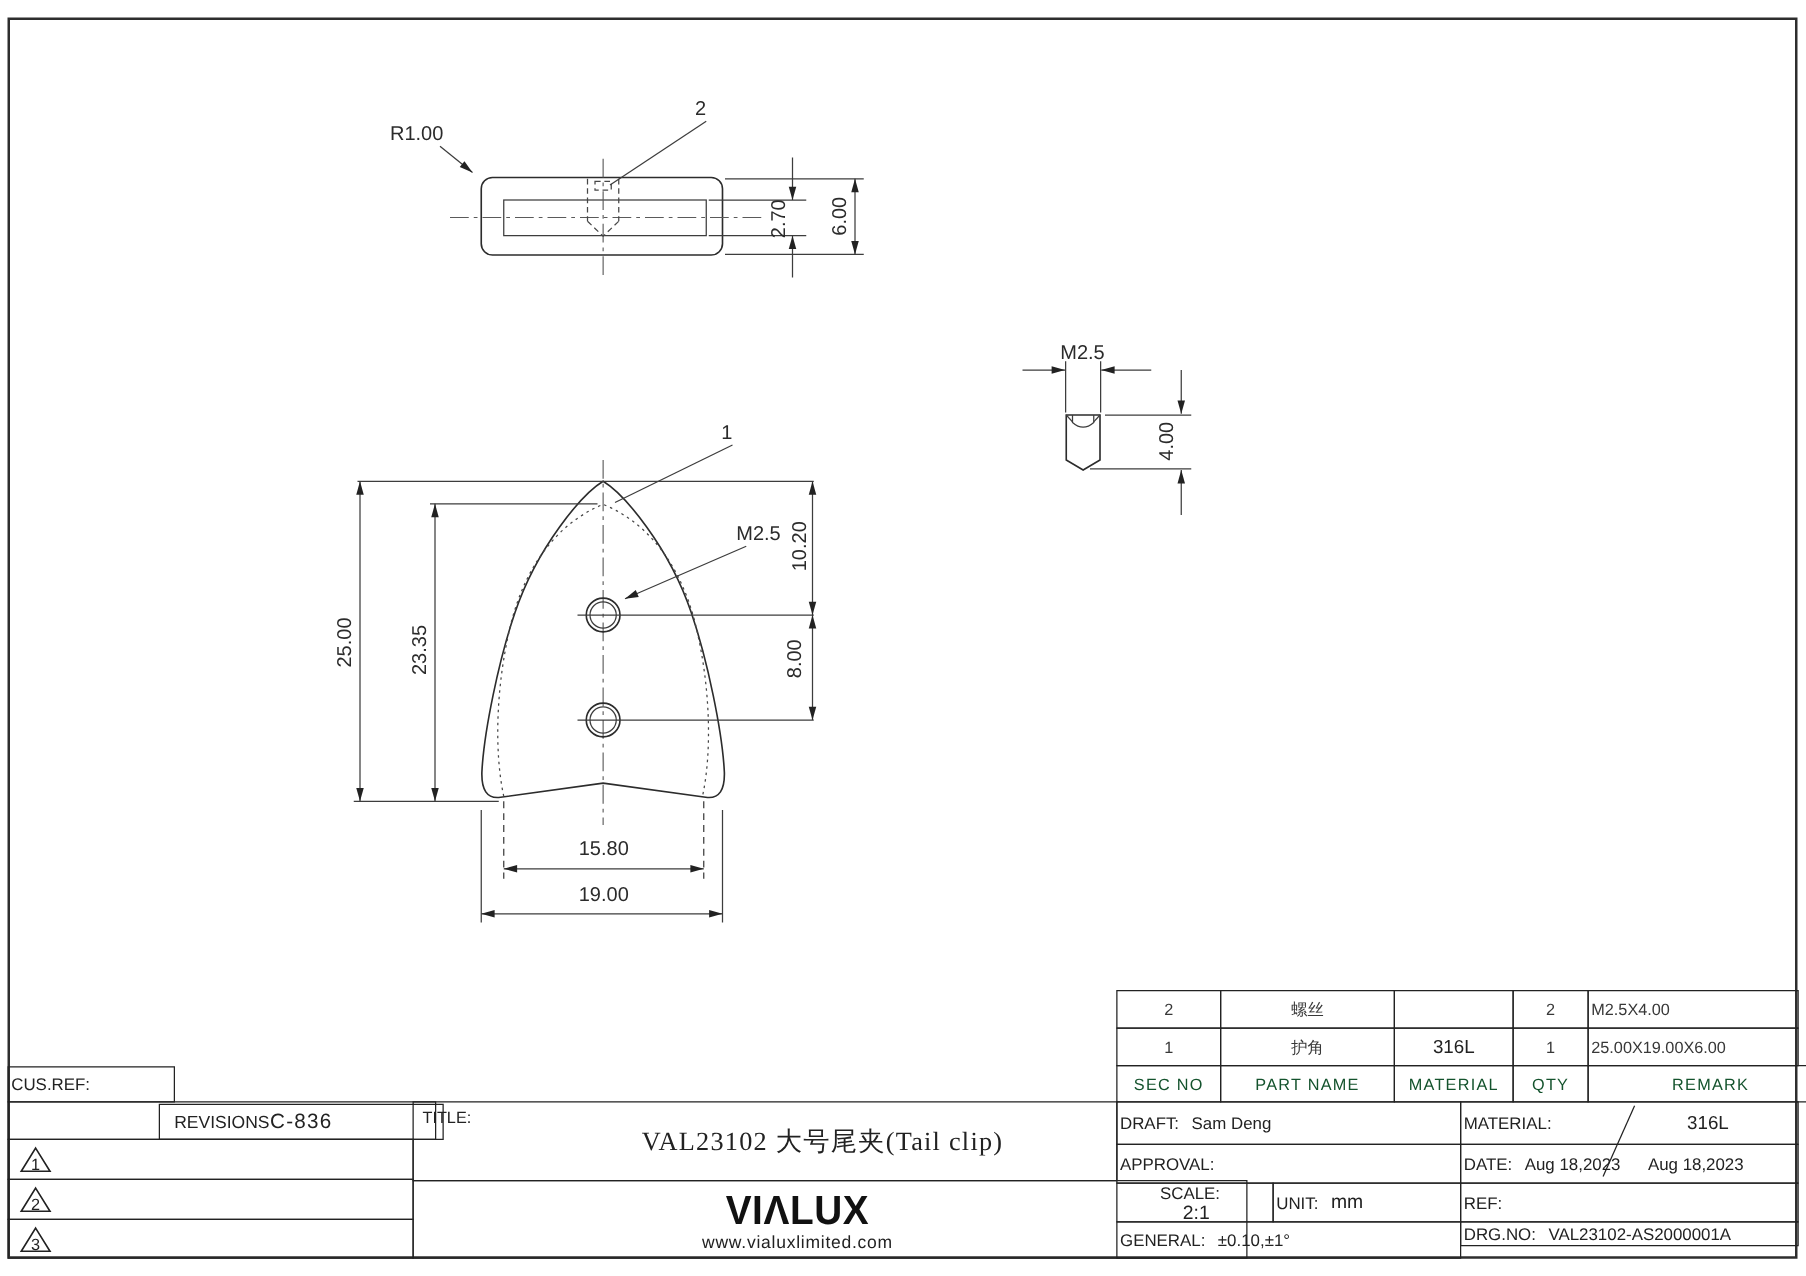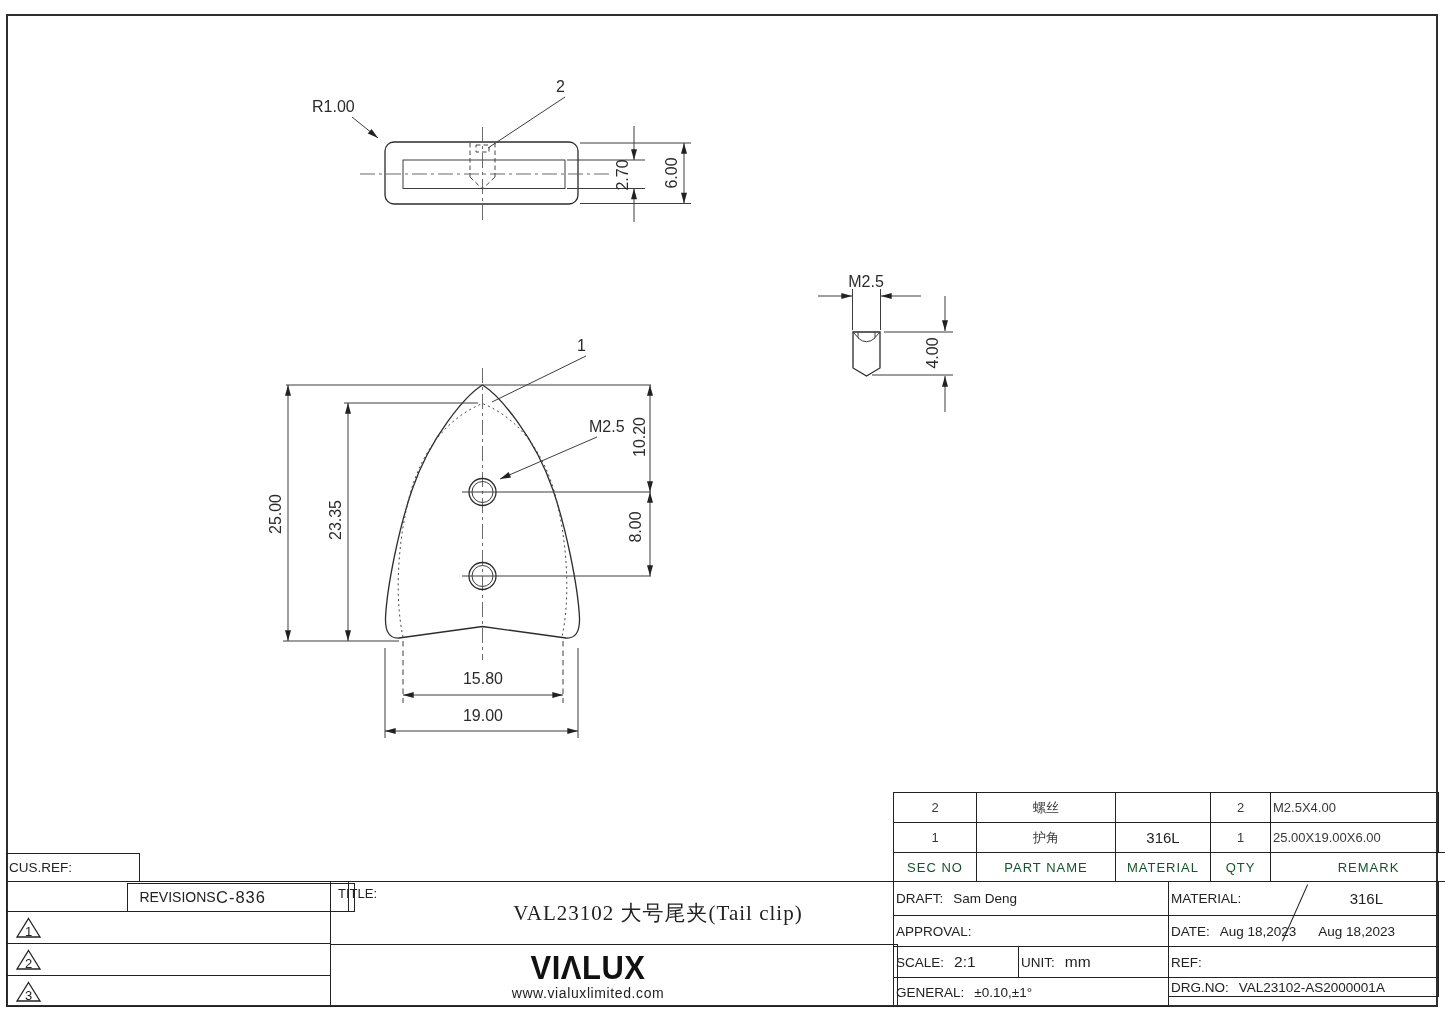--- a/index.html
+++ b/index.html
@@ -171,21 +171,21 @@
     <svg class="rev-tri" width="27" height="23" viewBox="0 0 27 23">
       <path d="M13.5,2.5 L25,21 L2,21 Z" fill="none" stroke="#222" stroke-width="1.3"></path>
       <text x="13.5" y="20" text-anchor="middle" font-size="13" fill="#222">3</text>
     </svg>
   </div>
 
   <div class="tb ctr" style="left:330px;top:881px;width:564px;height:64px;">
     <span class="title-label">TITLE:</span>
     <span class="title-text">VAL23102  大号尾夹(Tail clip)</span>
   </div>
-  <div class="tb ctr" style="left:330px;top:944px;width:568px;height:63px;">
+  <div class="tb ctr" style="left:330px;top:944px;width:668px;height:63px;">
     <div class="logo-wrap">
       <span class="logo-text">VIΛLUX</span>
       <span class="logo-url">www.vialuxlimited.com</span>
     </div>
   </div>
 
   <div class="tb ctr bomcell" style="left:893px;top:792px;width:84px;height:31px;">
       <span>2</span>
     </div>
   <div class="tb ctr bomcell" style="left:976px;top:792px;width:140px;height:31px;">
@@ -244,21 +244,21 @@
   <div class="tb padl" style="left:893px;top:915px;width:276px;height:32px;">
     <span>APPROVAL:</span>
       <span></span>
   </div>
   <div class="tb padl" style="left:1168px;top:915px;width:271px;height:32px;">
     <span class="lbl">DATE:</span>
     <span>Aug 18,2023</span>
     <span style="width:22px;"></span>
     <span>Aug 18,2023</span>
   </div>
-  <div class="tb padl" style="left:893px;top:946px;width:126px;height:32px;">
+  <div class="tb padl" style="left:893px;top:946px;width:126px;height:32px;flex-direction:column;">
     <span class="lbl">SCALE:</span>
       <span class="scale-val">2:1</span>
   </div>
   <div class="tb padl" style="left:1018px;top:946px;width:151px;height:32px;">
     <span class="lbl">UNIT:</span>
       <span class="scale-val">mm</span>
   </div>
   <div class="tb padl" style="left:1168px;top:946px;width:271px;height:32px;">
     <span>REF:</span>
       <span></span>

